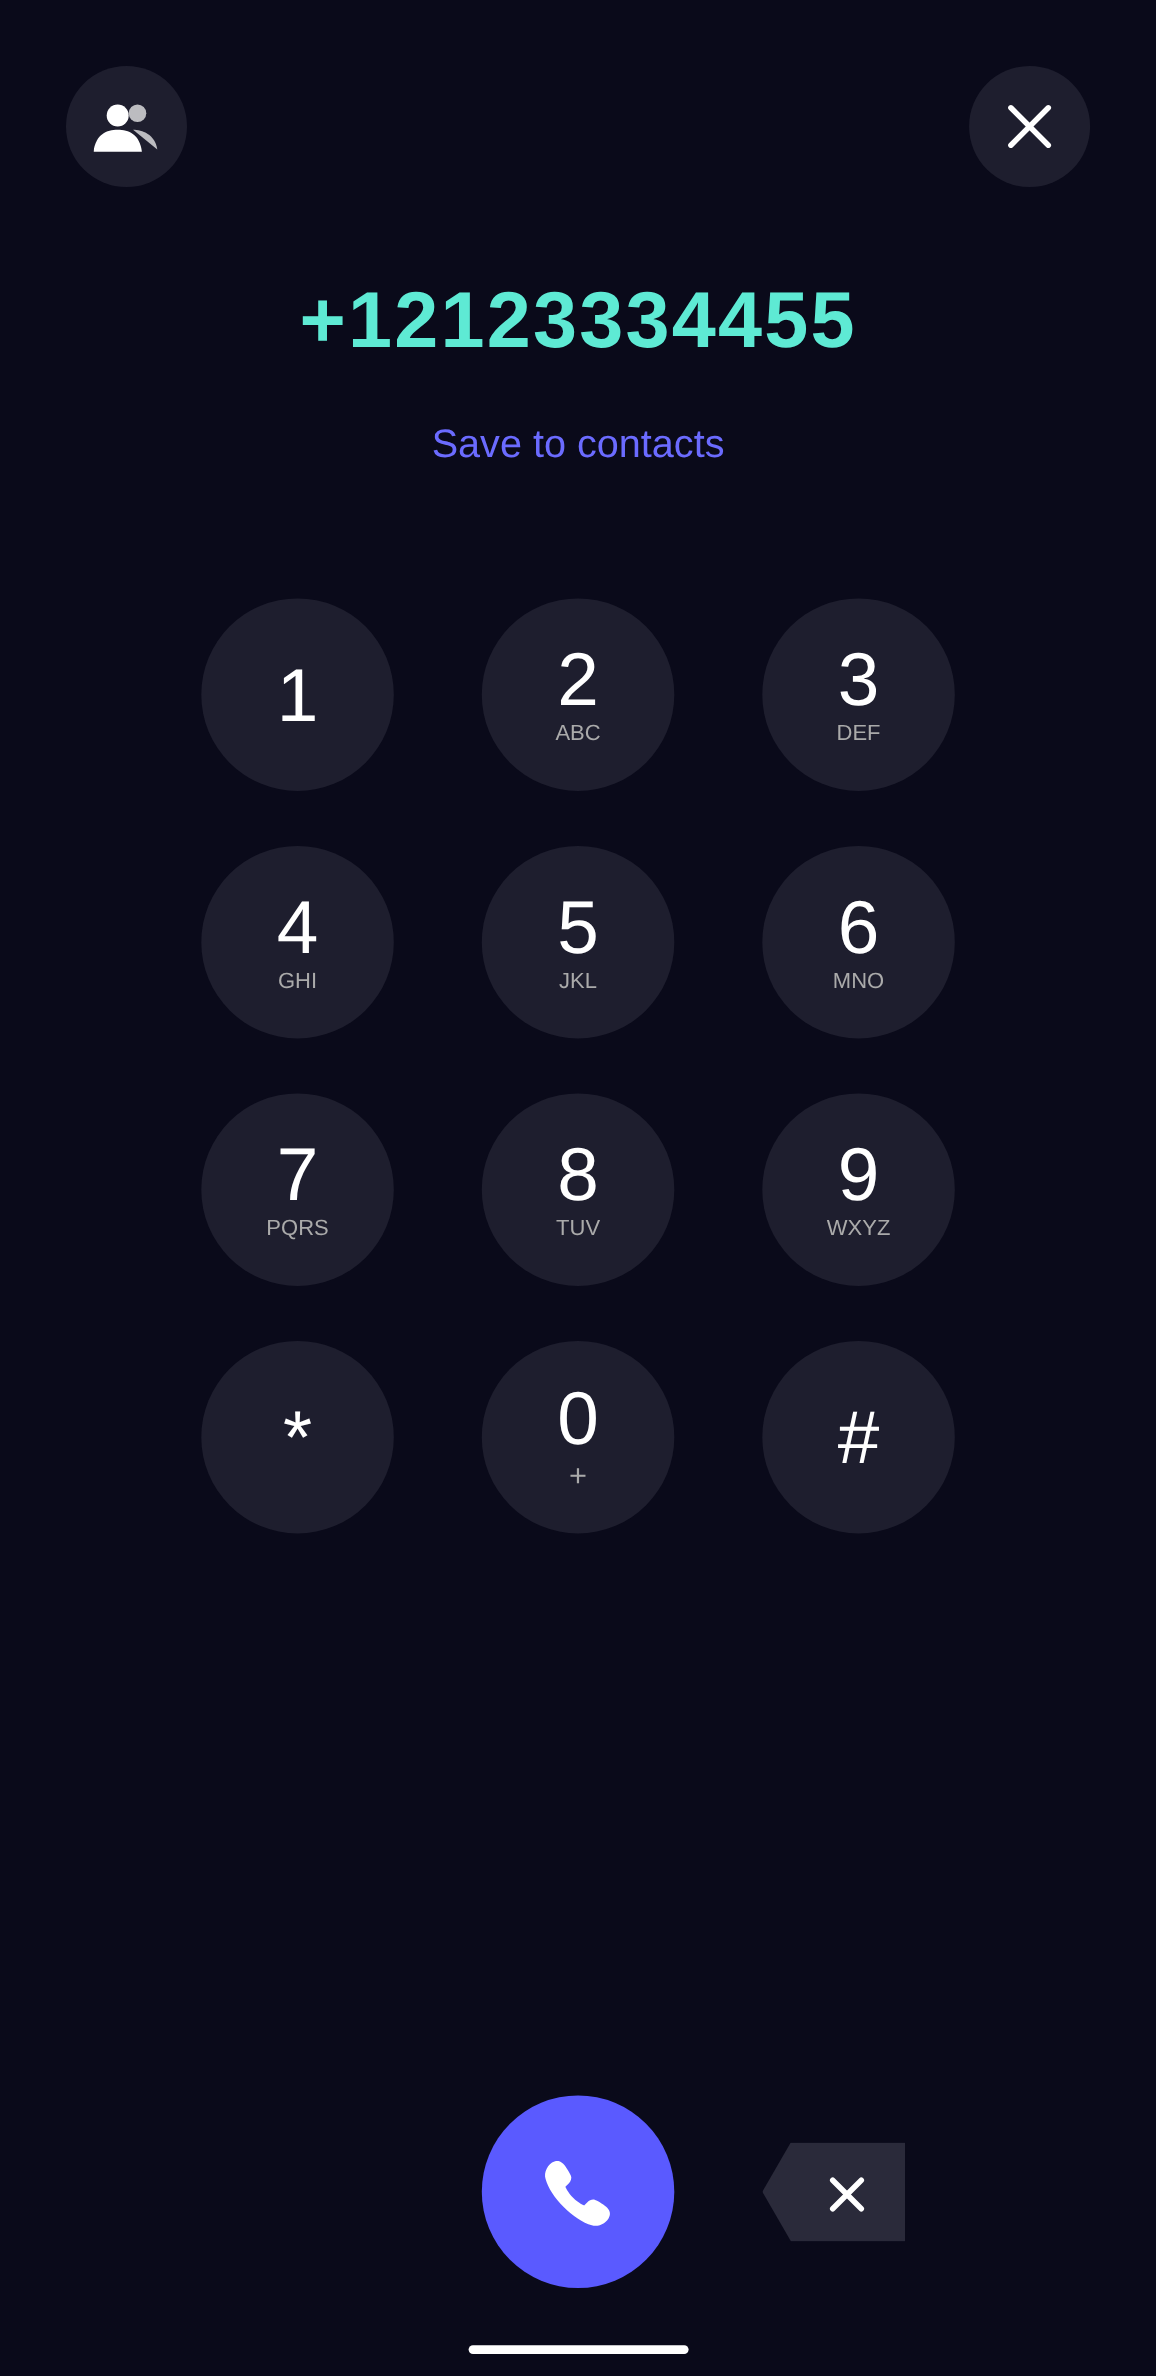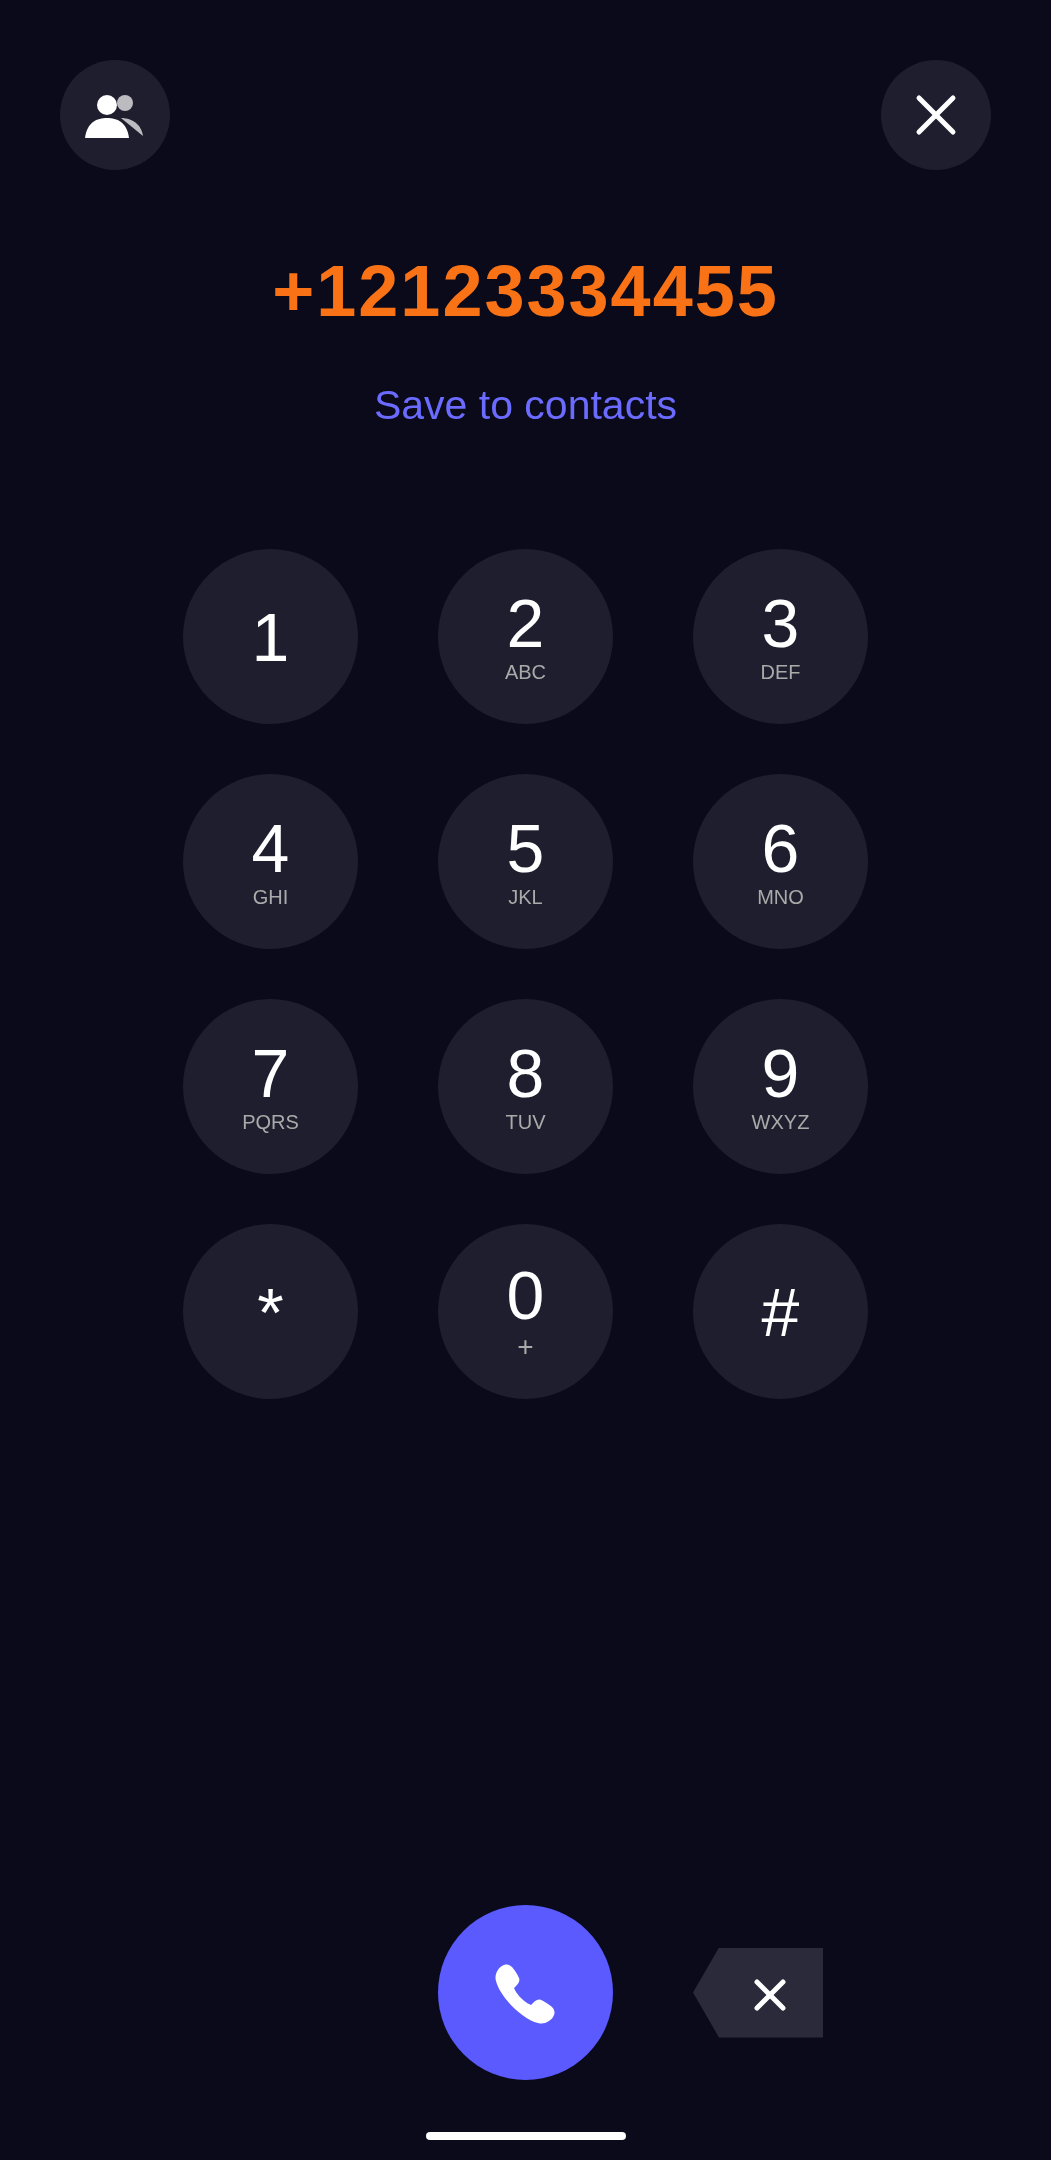--- a/index.html
+++ b/index.html
@@ -36,31 +36,31 @@
       border-radius: 50%;
       display: flex;
       align-items: center;
       justify-content: center;
       cursor: pointer;
       border: none;
     }
 
     .phone-number-display {
       margin-top: 60px;
-      color: #f97316;
+      color: #5eead4;
       font-size: 72px;
       font-weight: 700;
       letter-spacing: 2px;
       text-align: center;
     }
 
     .save-to-contacts {
       margin-top: 50px;
       color: #6b6bff;
-      font-size: 41px;
+      font-size: 36px;
       font-weight: 400;
       cursor: pointer;
       text-align: center;
     }
 
     .dialpad {
       margin-top: 120px;
       display: grid;
       grid-template-columns: repeat(3, 175px);
       grid-template-rows: repeat(4, 175px);

